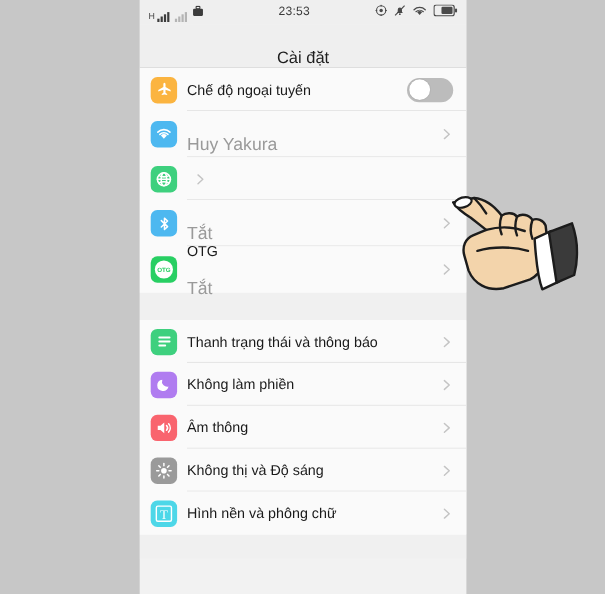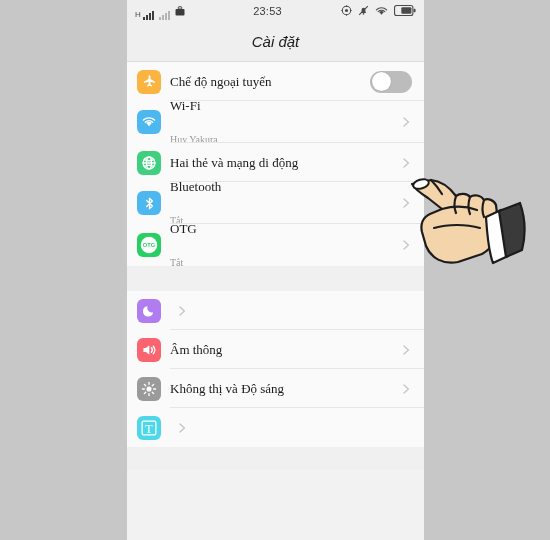--- a/index.html
+++ b/index.html
@@ -78,25 +78,24 @@
   .bars i:nth-child(2){ height: 5px; }
   .bars i:nth-child(3){ height: 7px; }
   .bars i:nth-child(4){ height: 9px; }
   .sb-icon { display: block; }
 
   
   #title-bar {
     height: 40px;
     background: #efefef;
     display: flex;
-    align-items: center;
+    align-items: flex-end;
     justify-content: center;
     border-bottom: 1px solid #dcdcdc;
     box-sizing: border-box;
-    font-style: italic;
   }
   #title-bar .title {
     font-size: 15px;
     color: #1d1d1d;
     font-weight: 500;
   }
 
   
   .list-group {
     background: #fafafa;
@@ -137,30 +136,29 @@
     align-items: center;
     justify-content: center;
     margin-right: 9px;
   }
   .row-text {
     flex: 1 1 auto;
     min-width: 0;
     display: flex;
     flex-direction: column;
     justify-content: flex-start;
-    font-family: Liberation Serif, serif;
   }
   .row-label {
     font-size: 13px;
     color: #1a1a1a;
     line-height: 16px;
     white-space: nowrap;
   }
   .row-sub {
-    font-size: 10px;
+    font-size: 16px;
     color: #9a9a9a;
     line-height: 13px;
     margin-top: 19px;
     white-space: nowrap;
   }
   .chev {
     flex: 0 0 auto;
     width: 12px;
     height: 12px;
     margin-left: 6px;
@@ -283,56 +281,51 @@
         </div>
         <div class="row tall">
           <div class="row-icon" style="background: rgb(77, 184, 240);">
             <svg width="16" height="16" viewBox="0 0 20 20">
               <path d="M10 15.2 L6.6 11.4a4.9 4.9 0 0 1 6.8 0z" fill="#ffffff"></path>
               <path d="M3.1 7.6a10 10 0 0 1 13.8 0" stroke="#ffffff" fill="none" stroke-width="1.8" stroke-linecap="round" stroke-linejoin="round"></path>
               <path d="M5.4 10.2a6.7 6.7 0 0 1 9.2 0" stroke="#ffffff" fill="none" stroke-width="1.8" stroke-linecap="round" stroke-linejoin="round"></path>
             </svg>
           </div>
           <div class="row-text">
-            <div class="row-label">Wi-Fi</div>
             <div class="row-sub">Huy Yakura</div>
           </div>
           <div class="chev">
             <svg width="12" height="12" viewBox="0 0 12 12">
               <polyline points="4,2 8.4,6 4,10" fill="none" stroke="#c4c4c4" stroke-width="1.3" stroke-linecap="round" stroke-linejoin="round"></polyline>
             </svg>
           </div>
         </div>
         <div class="row">
           <div class="row-icon" style="background: rgb(62, 208, 126);">
             <svg width="16" height="16" viewBox="0 0 20 20">
               <circle cx="10" cy="10" r="7.4" stroke="#ffffff" fill="none" stroke-width="1.8" stroke-linecap="round" stroke-linejoin="round"></circle>
               <ellipse cx="10" cy="10" rx="3.1" ry="7.4" stroke="#ffffff" fill="none" stroke-width="1.8" stroke-linecap="round" stroke-linejoin="round"></ellipse>
               <line x1="2.6" y1="10" x2="17.4" y2="10" stroke="#ffffff" fill="none" stroke-width="1.8" stroke-linecap="round" stroke-linejoin="round"></line>
               <path d="M4.2 5.8a13 13 0 0 0 11.6 0" stroke="#ffffff" fill="none" stroke-width="1.8" stroke-linecap="round" stroke-linejoin="round"></path>
               <path d="M4.2 14.2a13 13 0 0 1 11.6 0" stroke="#ffffff" fill="none" stroke-width="1.8" stroke-linecap="round" stroke-linejoin="round"></path>
             </svg>
           </div>
-          <div class="row-text">
-            <div class="row-label">Hai thẻ và mạng di động</div>
-          </div>
           <div class="chev">
             <svg width="12" height="12" viewBox="0 0 12 12">
               <polyline points="4,2 8.4,6 4,10" fill="none" stroke="#c4c4c4" stroke-width="1.3" stroke-linecap="round" stroke-linejoin="round"></polyline>
             </svg>
           </div>
         </div>
         <div class="row tall">
           <div class="row-icon" style="background: rgb(77, 184, 240);">
             <svg width="15" height="15" viewBox="0 0 20 20">
               <path d="M6.2 6.1 L13.8 13.4 L10 16.9 V3.1 L13.8 6.6 L6.2 13.9" stroke="#ffffff" fill="none" stroke-width="1.8" stroke-linecap="round" stroke-linejoin="round"></path>
             </svg>
           </div>
           <div class="row-text">
-            <div class="row-label">Bluetooth</div>
             <div class="row-sub">Tắt</div>
           </div>
           <div class="chev">
             <svg width="12" height="12" viewBox="0 0 12 12">
               <polyline points="4,2 8.4,6 4,10" fill="none" stroke="#c4c4c4" stroke-width="1.3" stroke-linecap="round" stroke-linejoin="round"></polyline>
             </svg>
           </div>
         </div>
         <div class="row tall">
           <div class="row-icon" style="background: rgb(40, 207, 99);">
@@ -348,24 +341,44 @@
           <div class="chev">
             <svg width="12" height="12" viewBox="0 0 12 12">
               <polyline points="4,2 8.4,6 4,10" fill="none" stroke="#c4c4c4" stroke-width="1.3" stroke-linecap="round" stroke-linejoin="round"></polyline>
             </svg>
           </div>
         </div>
       </div>
       <div class="group-gap"></div>
       <div class="list-group">
         <div class="row">
+          <div class="row-icon" style="background: rgb(62, 208, 126);">
+            <svg width="15" height="15" viewBox="0 0 20 20">
+              <rect x="2.6" y="4" width="14.8" height="2.4" rx="1.2" fill="#ffffff"></rect>
+              <rect x="2.6" y="8.8" width="14.8" height="2.4" rx="1.2" fill="#ffffff"></rect>
+              <rect x="2.6" y="13.6" width="9.5" height="2.4" rx="1.2" fill="#ffffff"></rect>
+            </svg>
+          </div>
+          <div class="row-text">
+            <div class="row-label">Thanh trạng thái và thông báo</div>
+          </div>
+          <div class="chev">
+            <svg width="12" height="12" viewBox="0 0 12 12">
+              <polyline points="4,2 8.4,6 4,10" fill="none" stroke="#c4c4c4" stroke-width="1.3" stroke-linecap="round" stroke-linejoin="round"></polyline>
+            </svg>
+          </div>
+        </div>
+        <div class="row">
           <div class="row-icon" style="background: rgb(176, 124, 240);">
             <svg width="15" height="15" viewBox="0 0 20 20">
               <path d="M14.9 12.6A6.4 6.4 0 0 1 7.4 4.2a6.9 6.9 0 1 0 7.5 8.4z" fill="#ffffff"></path>
             </svg>
+          </div>
+          <div class="row-text">
+            <div class="row-label">Không làm phiền</div>
           </div>
           <div class="chev">
             <svg width="12" height="12" viewBox="0 0 12 12">
               <polyline points="4,2 8.4,6 4,10" fill="none" stroke="#c4c4c4" stroke-width="1.3" stroke-linecap="round" stroke-linejoin="round"></polyline>
             </svg>
           </div>
         </div>
         <div class="row">
           <div class="row-icon" style="background: rgb(249, 100, 110);">
             <svg width="16" height="16" viewBox="0 0 20 20">
@@ -408,20 +421,23 @@
             </svg>
           </div>
         </div>
         <div class="row">
           <div class="row-icon" style="background: rgb(77, 215, 232);">
             <svg width="22" height="22" viewBox="0 0 24 24">
               <rect x="4.5" y="4.5" width="15" height="15" rx="1.5" fill="none" stroke="#ffffff" stroke-width="1.4"></rect>
               <text x="12" y="17" font-family="Liberation Serif, serif" font-size="13" text-anchor="middle" fill="#ffffff">T</text>
             </svg>
           </div>
+          <div class="row-text">
+            <div class="row-label">Hình nền và phông chữ</div>
+          </div>
           <div class="chev">
             <svg width="12" height="12" viewBox="0 0 12 12">
               <polyline points="4,2 8.4,6 4,10" fill="none" stroke="#c4c4c4" stroke-width="1.3" stroke-linecap="round" stroke-linejoin="round"></polyline>
             </svg>
           </div>
         </div>
       </div>
     </div>
 
   <div class="bottom-gap"></div>

